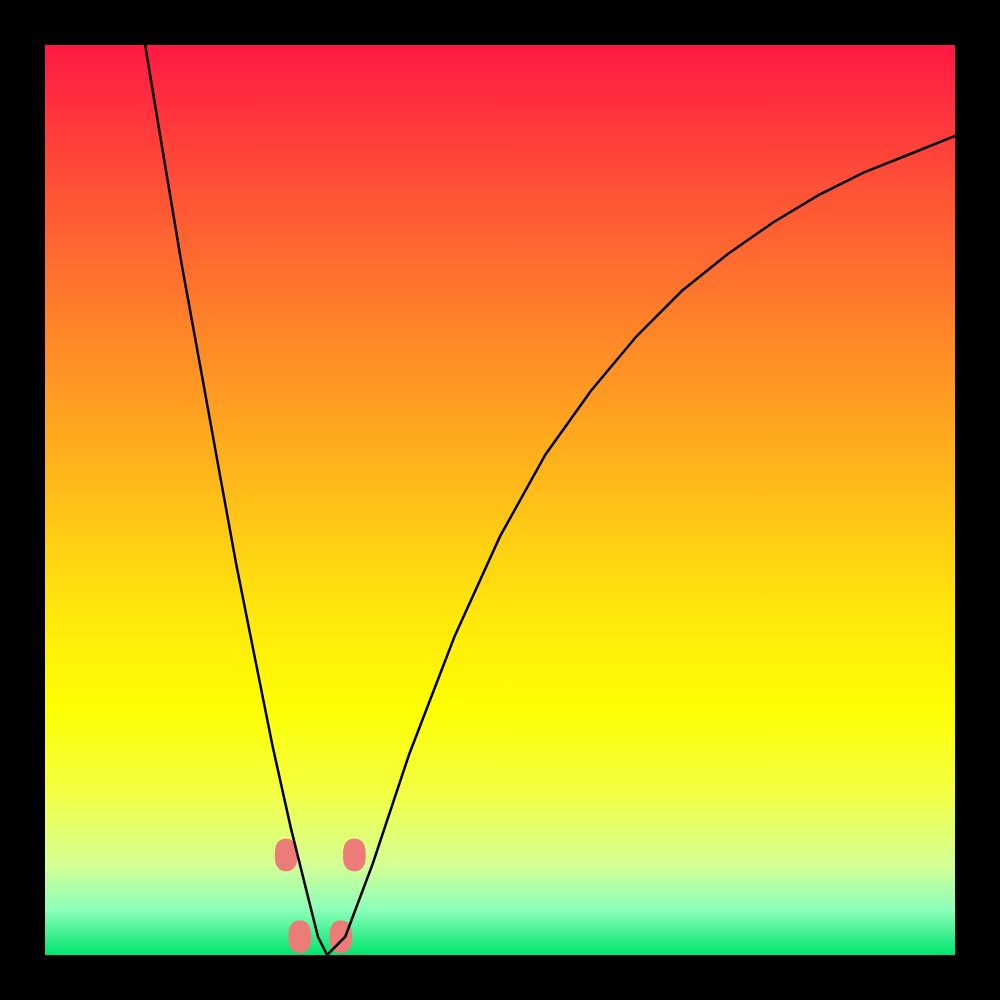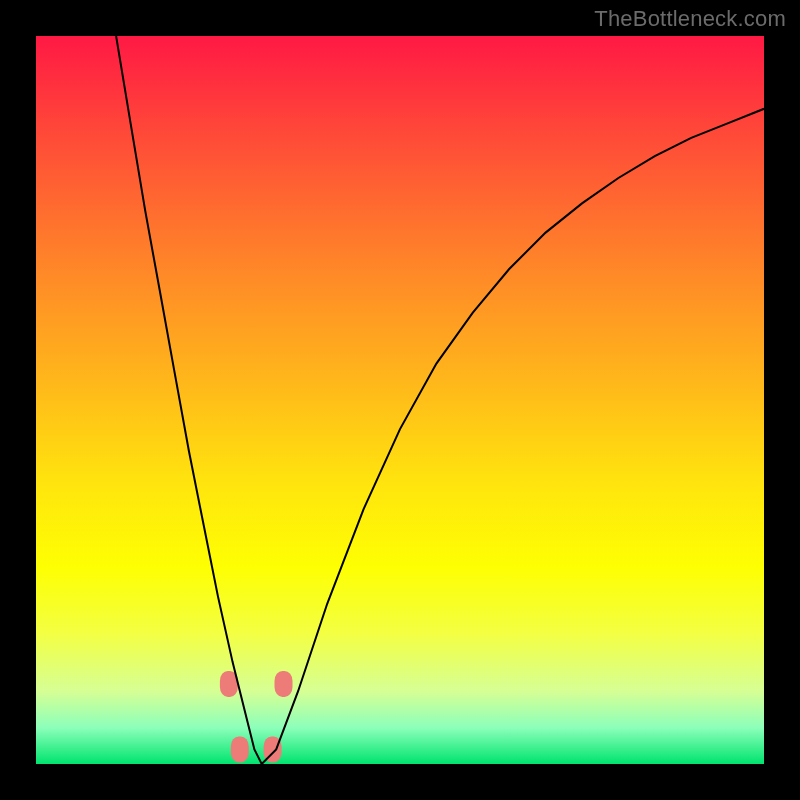--- a/index.html
+++ b/index.html
@@ -53,21 +53,20 @@
     left: 0;
     top: 0;
     width: 728px;
     height: 728px;
   }
 </style>
 </head>
 <body>
 
 <div class="frame">
-  <div class="watermark">TheBottleneck.com</div>
   <div class="plot">
     <svg class="curve" viewBox="0 0 728 728">
       <g id="markers">
           <rect x="183.9" y="634.9" width="18" height="26" rx="8" ry="10" fill="#ed7b78"></rect>
           <rect x="238.5" y="634.9" width="18" height="26" rx="8" ry="10" fill="#ed7b78"></rect>
           <rect x="194.8" y="700.4" width="18" height="26" rx="8" ry="10" fill="#ed7b78"></rect>
           <rect x="227.6" y="700.4" width="18" height="26" rx="8" ry="10" fill="#ed7b78"></rect>
         </g>
       <path id="curvePath" fill="none" stroke="#000" stroke-width="2" d="M80.1 0.0 L94.6 87.4 L109.2 174.7 L123.8 254.8 L138.3 334.9 L152.9 415.0 L167.4 487.8 L182.0 560.6 L196.6 626.1 L211.1 684.3 L218.4 713.4 L225.7 728.0 L240.2 713.4 L262.1 655.2 L291.2 567.8 L327.6 473.2 L364.0 393.1 L400.4 327.6 L436.8 276.6 L473.2 233.0 L509.6 196.6 L546.0 167.4 L582.4 142.0 L618.8 120.1 L655.2 101.9 L691.6 87.4 L728.0 72.8"></path>
     </svg>

